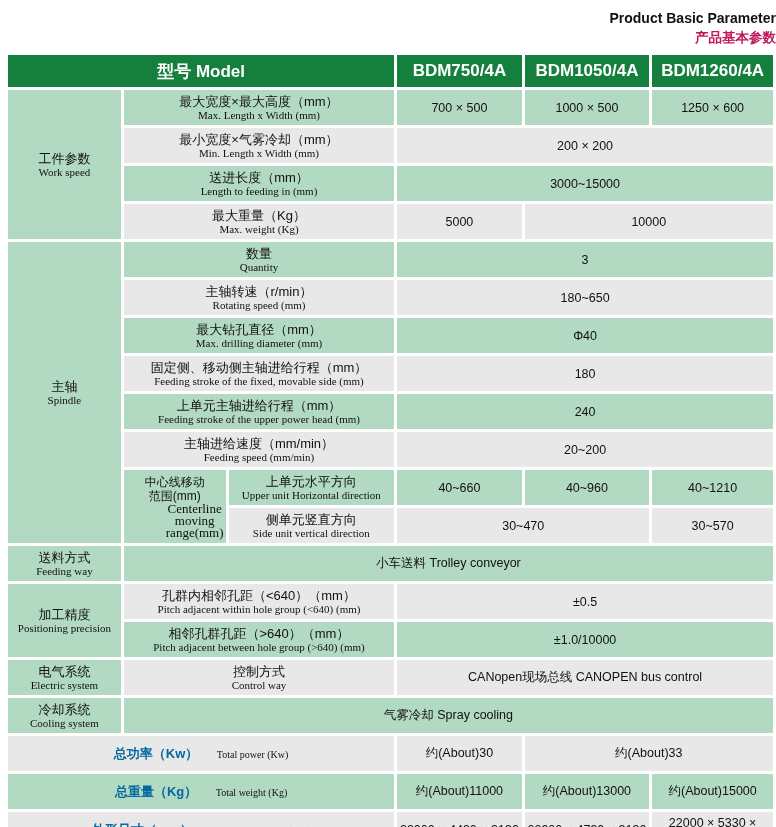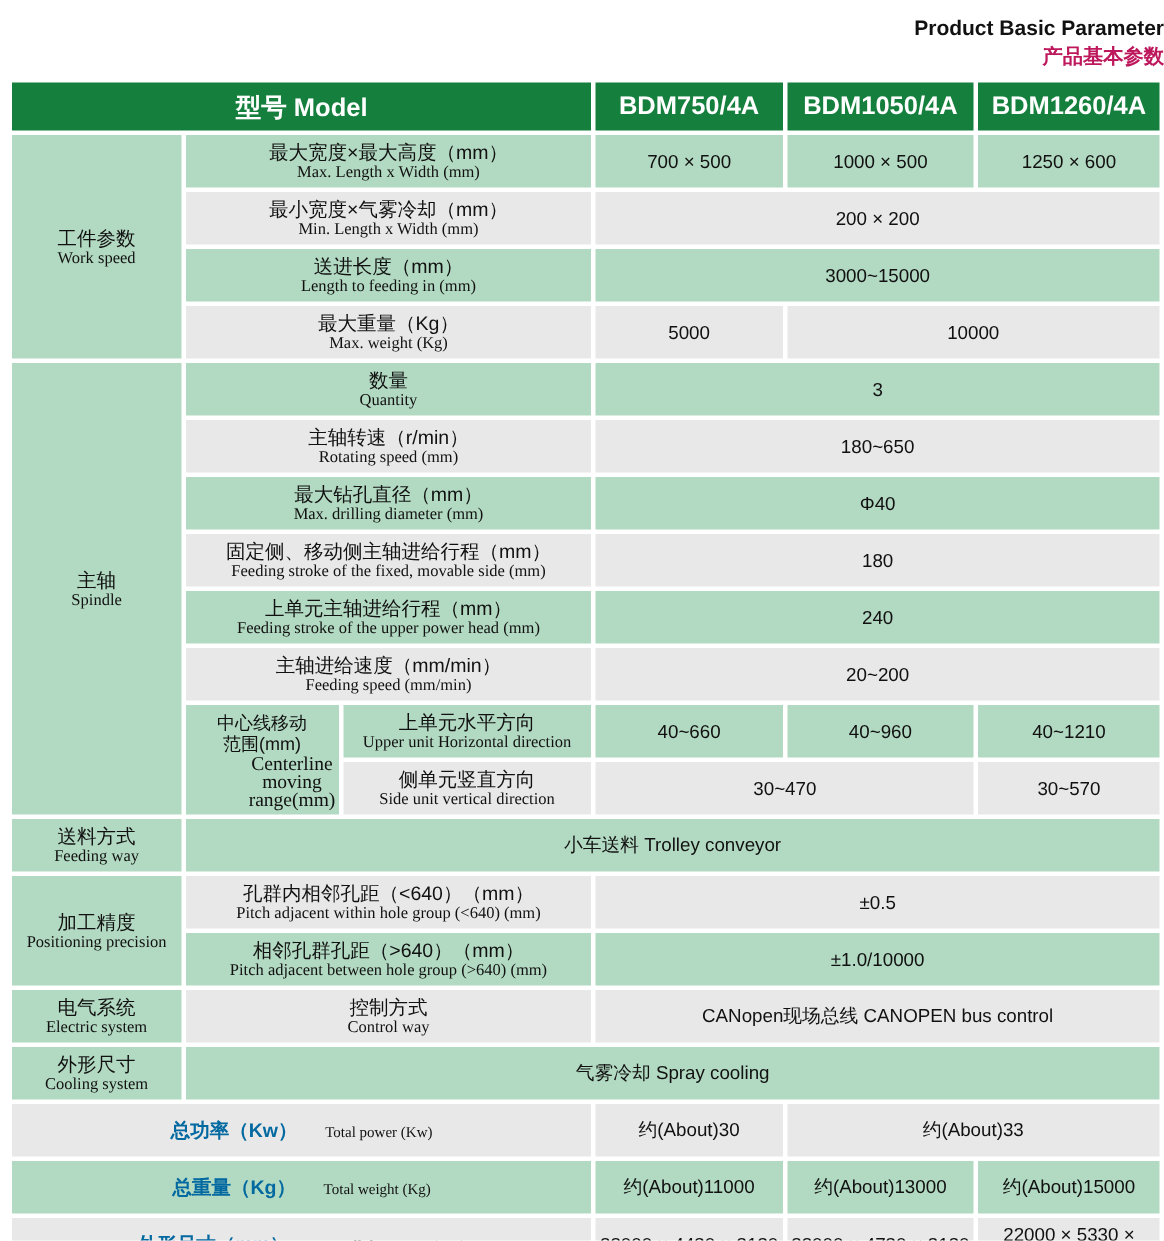--- a/index.html
+++ b/index.html
@@ -189,21 +189,21 @@
     </td>
     <td class="y" colspan="2">
       <span class="zh">控制方式</span>
       <span class="en">Control way</span>
     </td>
     <td class="y val" colspan="3">CANopen现场总线 CANOPEN bus control</td>
   </tr>
 
   <tr>
     <td class="g">
-      <span class="zh">外形尺寸</span>
+      <span class="zh">冷却系统</span>
       <span class="en">Cooling system</span>
     </td>
     <td class="g val" colspan="5">气雾冷却 Spray cooling</td>
   </tr>
 
   <tr>
     <td class="y tl" colspan="3">
       <span class="zh-inline">总功率（Kw）</span>
       <span class="en-inline">Total power (Kw)</span>
     </td>

